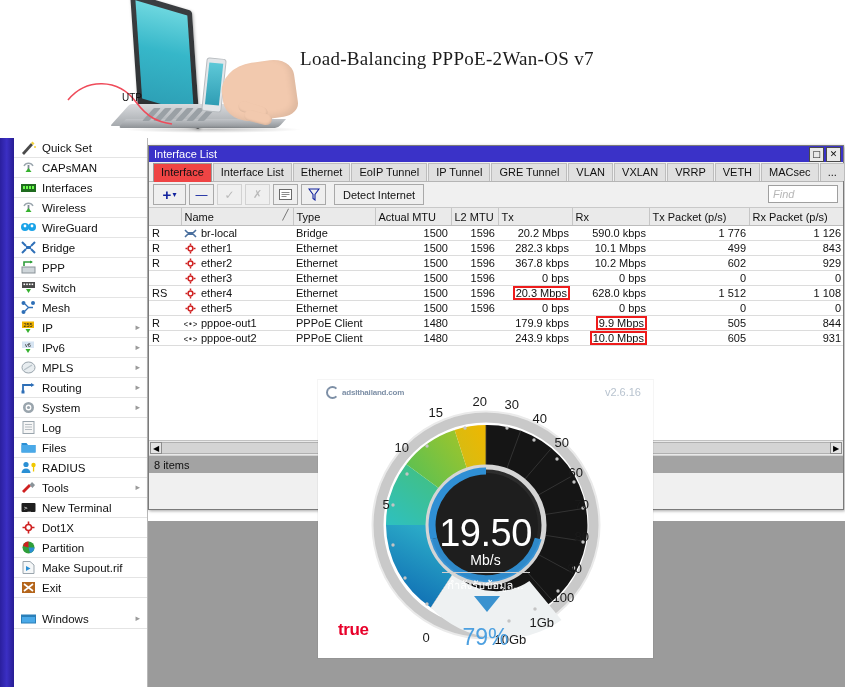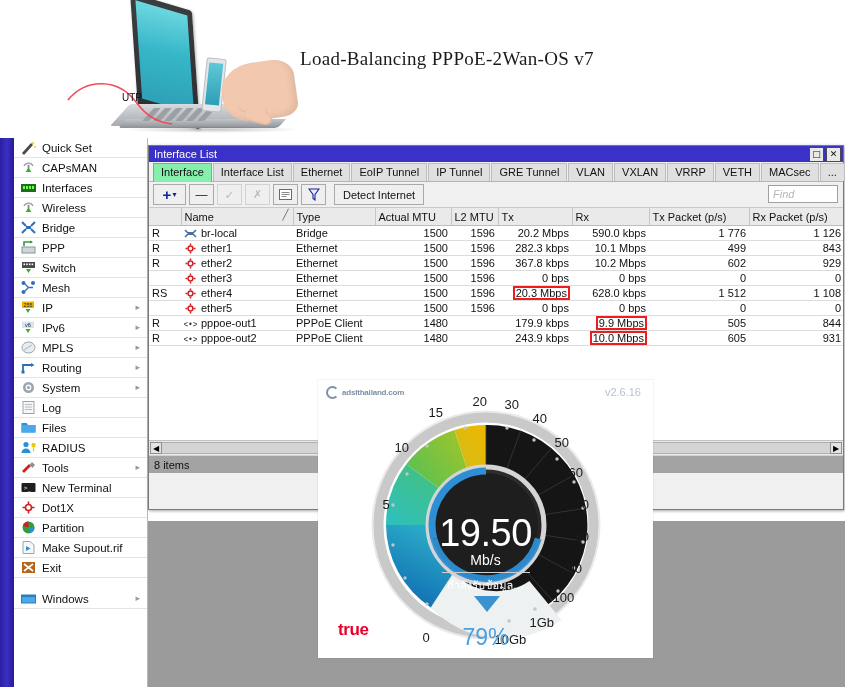--- a/index.html
+++ b/index.html
@@ -104,21 +104,21 @@
   }
   .tabs{
     display:flex;align-items:flex-end;height:20px;background:#f0f0f0;
     padding-left:4px;border-bottom:1px solid #b5b5b5;box-sizing:border-box;
   }
   .tab{
     padding:2px 7px 3px 7px;font-size:11px;color:#111;background:#e0e0e0;
     border:1px solid #bdbdbd;border-bottom:none;margin-right:1px;cursor:pointer;
     font-family:"Liberation Sans",sans-serif;white-space:nowrap;
   }
-  .tab.active{background:#86efac;border-color:#9b9b9b;position:relative;top:1px;padding-bottom:4px;}
+  .tab.active{background:#ef4444;border-color:#9b9b9b;position:relative;top:1px;padding-bottom:4px;}
   .toolbar{
     height:26px;display:flex;align-items:center;gap:3px;padding:2px 4px;
     background:#f0f0f0;border-bottom:1px solid #c9c9c9;position:relative;box-sizing:border-box;
   }
   .tb{
     width:23px;height:19px;background:#efefef;border:1px solid #a9a9a9;
     display:flex;align-items:center;justify-content:center;cursor:pointer;position:relative;
   }
   .tb.wide{width:31px;}
   .tb.dis{opacity:.42;}
@@ -265,20 +265,29 @@
         </svg></span>
       <span class="mi-lbl">Interfaces</span>
     </div>
     <div class="mi">
       <span class="mi-ico"><svg width="17" height="15" viewBox="0 0 17 15">
           <path d="M4 6 A5 5 0 0 1 13 6" fill="none" stroke="#9aa5ad" stroke-width="1.4"></path>
           <rect x="7.6" y="5" width="1.8" height="7" fill="#7d8a93"></rect>
           <path d="M5.5 12 L8.5 8 L11.5 12 Z" fill="#35b12e"></path>
         </svg></span>
       <span class="mi-lbl">Wireless</span>
+    </div>
+    <div class="mi">
+      <span class="mi-ico"><svg width="17" height="15" viewBox="0 0 17 15">
+          <circle cx="5" cy="7" r="4" fill="#1aa3e8"></circle>
+          <circle cx="12" cy="7" r="4" fill="#1aa3e8"></circle>
+          <circle cx="5" cy="6" r="1.4" fill="#fff"></circle>
+          <circle cx="12" cy="6" r="1.4" fill="#fff"></circle>
+        </svg></span>
+      <span class="mi-lbl">WireGuard</span>
     </div>
     <div class="mi">
       <span class="mi-ico"><svg width="17" height="15" viewBox="0 0 17 15">
           <path d="M2 2 L6 6 M15 2 L11 6 M2 13 L6 9 M15 13 L11 9" stroke="#2e6fb7" stroke-width="2" fill="none"></path>
           <rect x="6" y="6" width="5" height="3" fill="#2e6fb7"></rect>
         </svg></span>
       <span class="mi-lbl">Bridge</span>
     </div>
     <div class="mi">
       <span class="mi-ico"><svg width="17" height="15" viewBox="0 0 17 15">

